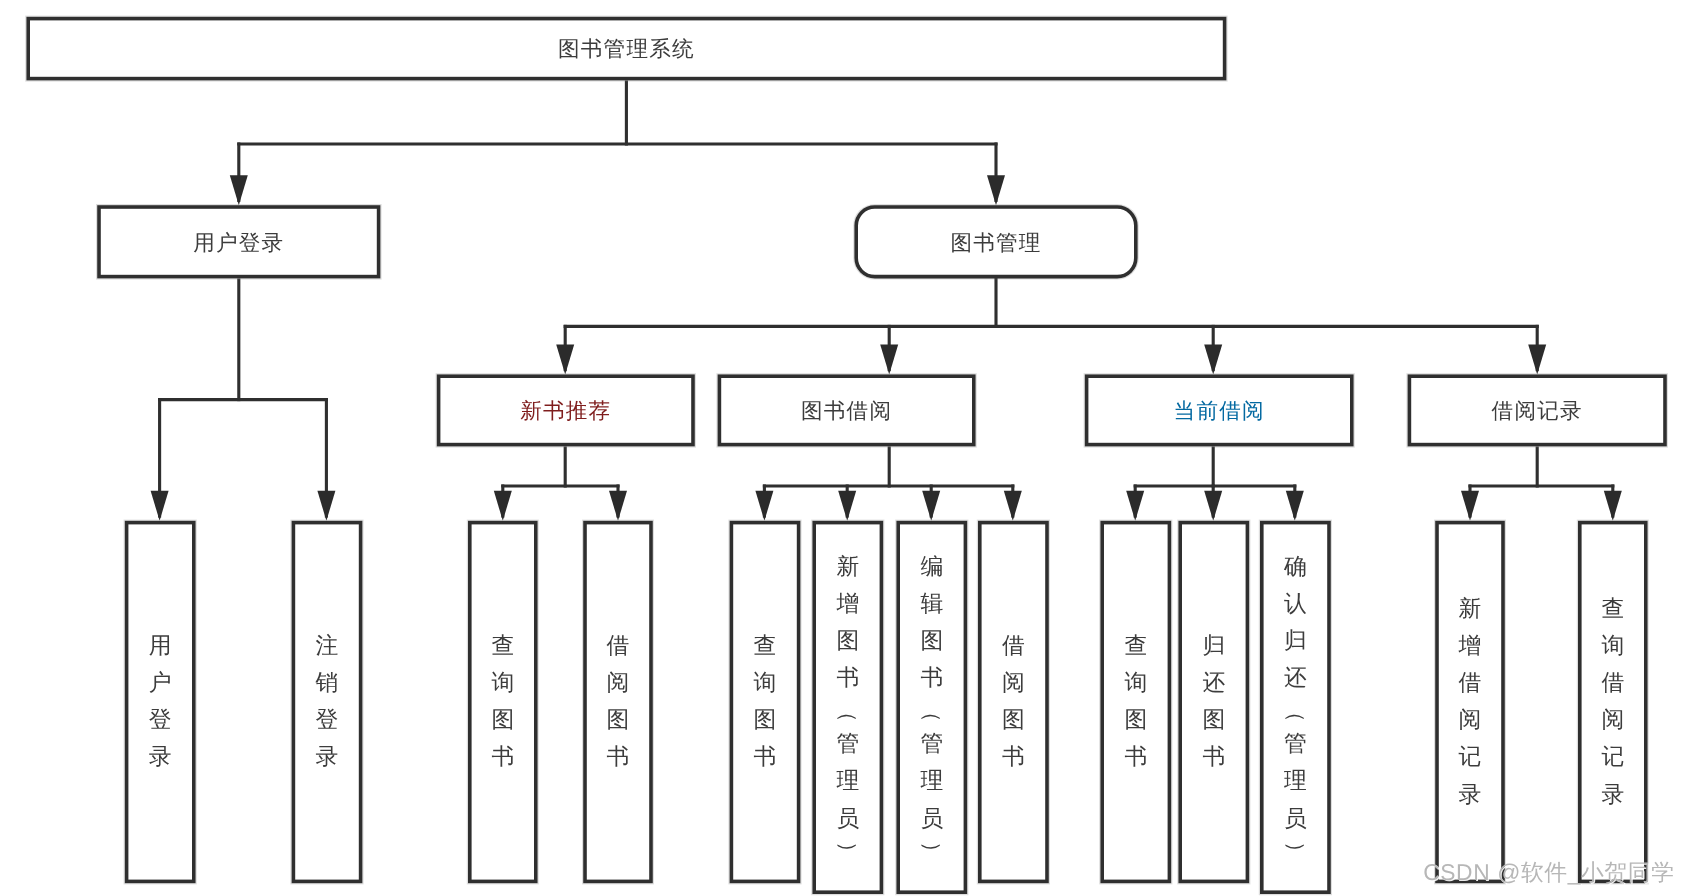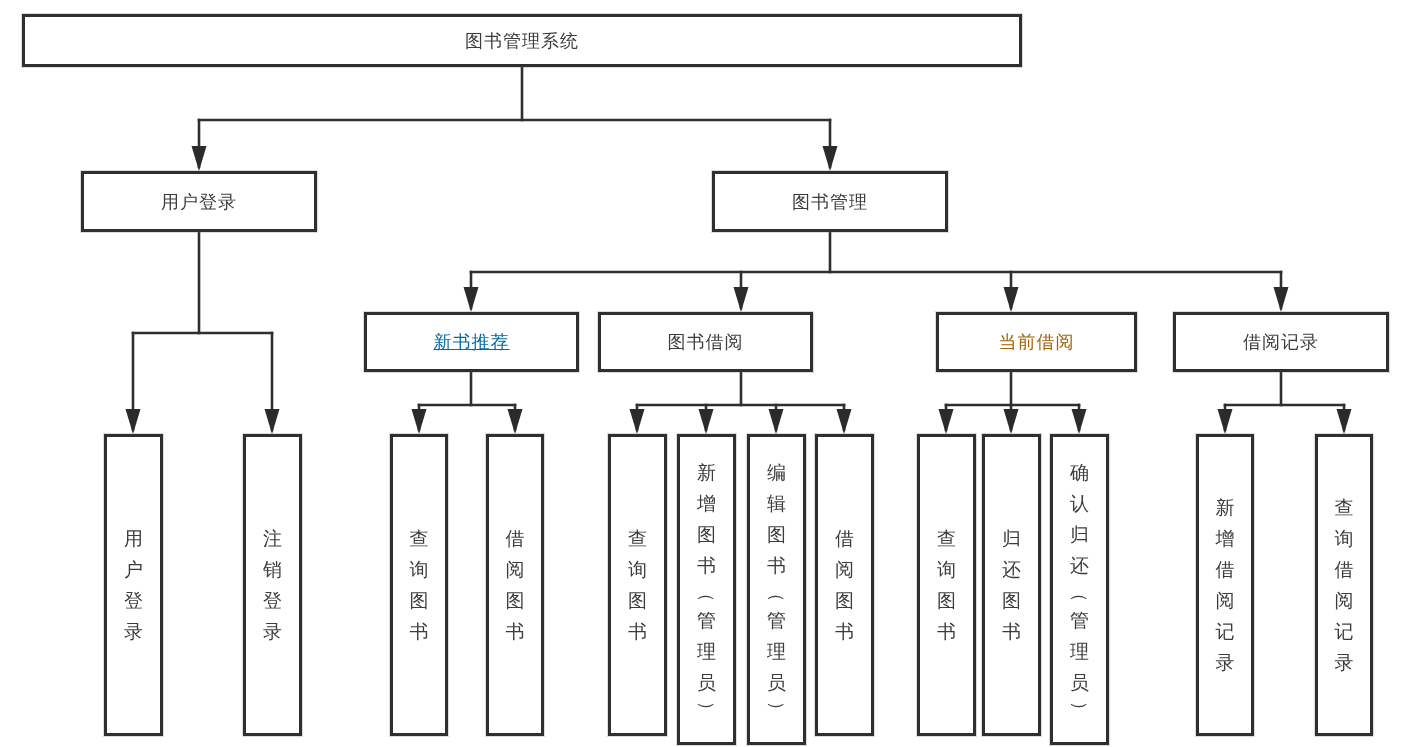--- a/index.html
+++ b/index.html
@@ -115,24 +115,24 @@
       <line x1="1281" y1="371" x2="1281" y2="405" stroke="#2f2f2f" stroke-width="2.6" stroke-linecap="square"></line>
       <line x1="1225" y1="405" x2="1344" y2="405" stroke="#2f2f2f" stroke-width="2.6" stroke-linecap="square"></line>
       <line x1="1225" y1="405" x2="1225" y2="430" stroke="#2f2f2f" stroke-width="2.6" stroke-linecap="square"></line>
       <polygon points="1217.5,409 1232.5,409 1225,434" fill="#2b2b2b"></polygon>
       <line x1="1344" y1="405" x2="1344" y2="430" stroke="#2f2f2f" stroke-width="2.6" stroke-linecap="square"></line>
       <polygon points="1336.5,409 1351.5,409 1344,434" fill="#2b2b2b"></polygon>
     </svg>
   <div id="nodes">
       <div class="node h" style="left: 22px; top: 14px; width: 1000px; height: 53px; border-color: rgb(47, 47, 47); background: rgb(255, 255, 255); color: rgb(60, 60, 60);">图书管理系统</div>
       <div class="node h" style="left: 81px; top: 171px; width: 236px; height: 61px; border-color: rgb(47, 47, 47); background: rgb(255, 255, 255); color: rgb(60, 60, 60);">用户登录</div>
-      <div class="node h" style="left: 712px; top: 171px; width: 236px; height: 61px; border-color: rgb(47, 47, 47); background: rgb(255, 255, 255); color: rgb(60, 60, 60);">图书管理</div>
-      <div class="node h" style="left: 364px; top: 312px; width: 215px; height: 60px; border-color: rgb(47, 47, 47); background: rgb(255, 255, 255); color: #0369a1; text-decoration: underline;">新书推荐</div>
+      <div class="node h" style="left: 712px; top: 171px; width: 236px; height: 61px; border-color: rgb(47, 47, 47); background: rgb(255, 255, 255); color: rgb(60, 60, 60); border-radius: 17px;">图书管理</div>
+      <div class="node h" style="left: 364px; top: 312px; width: 215px; height: 60px; border-color: rgb(47, 47, 47); background: rgb(255, 255, 255); color: #7f1d1d;">新书推荐</div>
       <div class="node h" style="left: 598px; top: 312px; width: 215px; height: 60px; border-color: rgb(47, 47, 47); background: rgb(255, 255, 255); color: rgb(60, 60, 60);">图书借阅</div>
-      <div class="node h" style="left: 936px; top: 312px; width: 201px; height: 60px; border-color: rgb(47, 47, 47); background: rgb(255, 255, 255); color: #a16207;">当前借阅</div>
+      <div class="node h" style="left: 904px; top: 312px; width: 224px; height: 60px; border-color: rgb(47, 47, 47); background: rgb(255, 255, 255); color: #0369a1;">当前借阅</div>
       <div class="node h" style="left: 1173px; top: 312px; width: 216px; height: 60px; border-color: rgb(47, 47, 47); background: rgb(255, 255, 255); color: rgb(60, 60, 60); text-align: right;">借阅记录</div>
       <div class="node v" style="left: 104px; top: 434px; width: 59px; height: 302px; border-color: rgb(47, 47, 47); background: rgb(255, 255, 255); color: rgb(60, 60, 60);">
         <span class="ch">用</span>
         <span class="ch">户</span>
         <span class="ch">登</span>
         <span class="ch">录</span>
       </div>
       <div class="node v" style="left: 243px; top: 434px; width: 59px; height: 302px; border-color: rgb(47, 47, 47); background: rgb(255, 255, 255); color: rgb(60, 60, 60);">
         <span class="ch">注</span>
         <span class="ch">销</span>
@@ -218,13 +218,14 @@
       </div>
       <div class="node v" style="left: 1315px; top: 434px; width: 58px; height: 302px; border-color: rgb(47, 47, 47); background: rgb(255, 255, 255); color: rgb(60, 60, 60);">
         <span class="ch">查</span>
         <span class="ch">询</span>
         <span class="ch">借</span>
         <span class="ch">阅</span>
         <span class="ch">记</span>
         <span class="ch">录</span>
       </div>
     </div>
+  <div id="watermark" style="color: rgb(183, 183, 183);">CSDN @软件_小贺同学</div>
 </div>
 
 </body></html>

